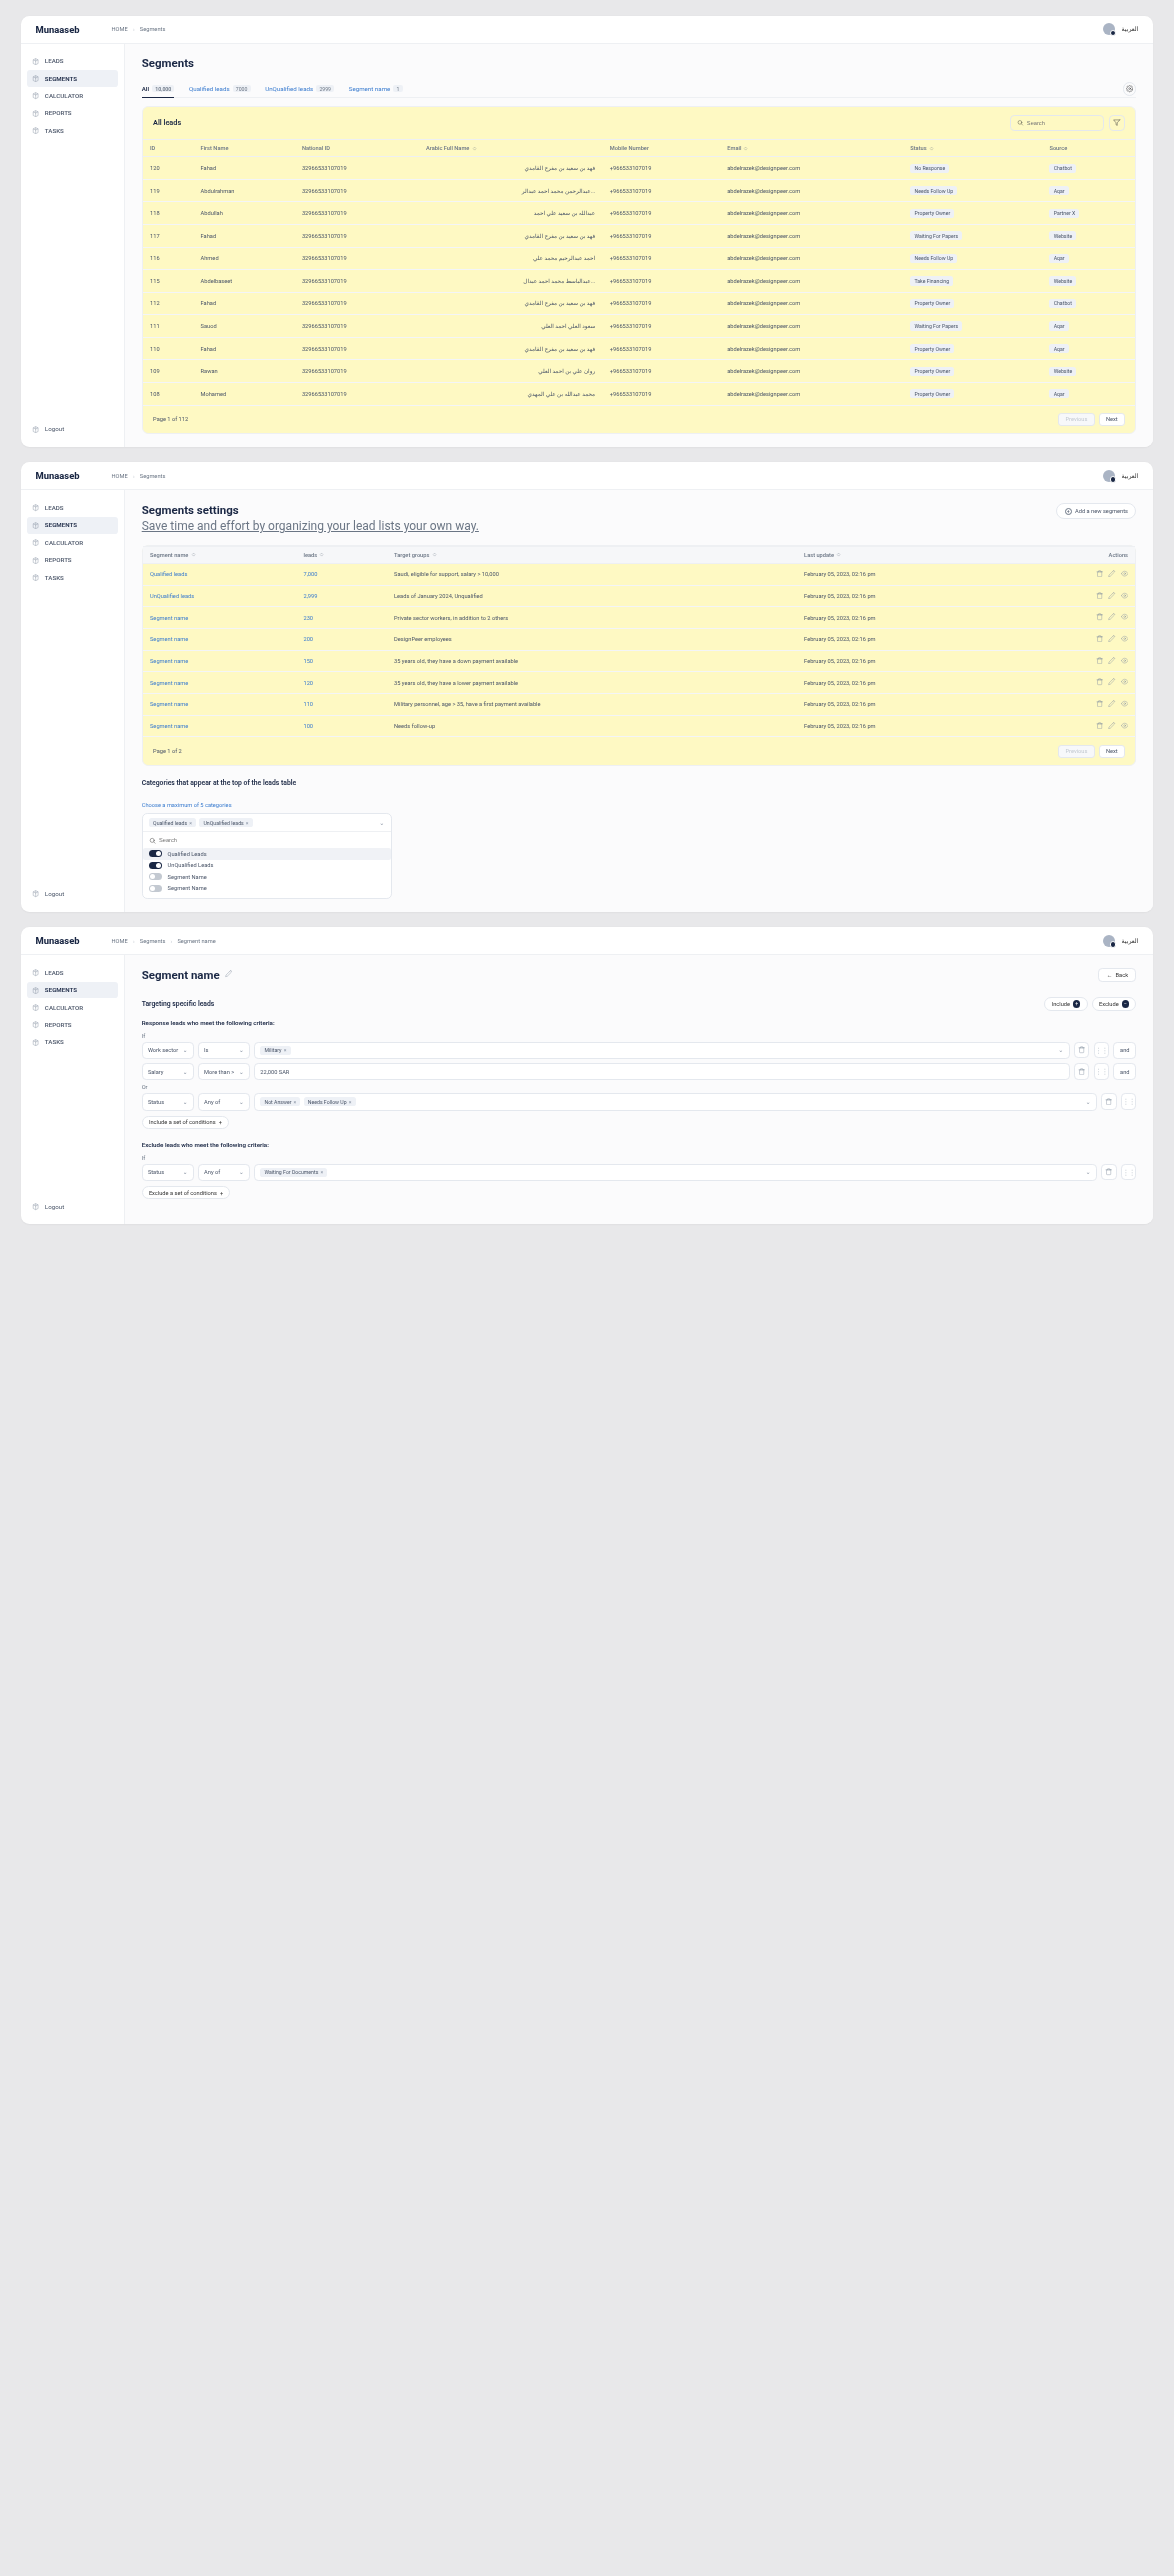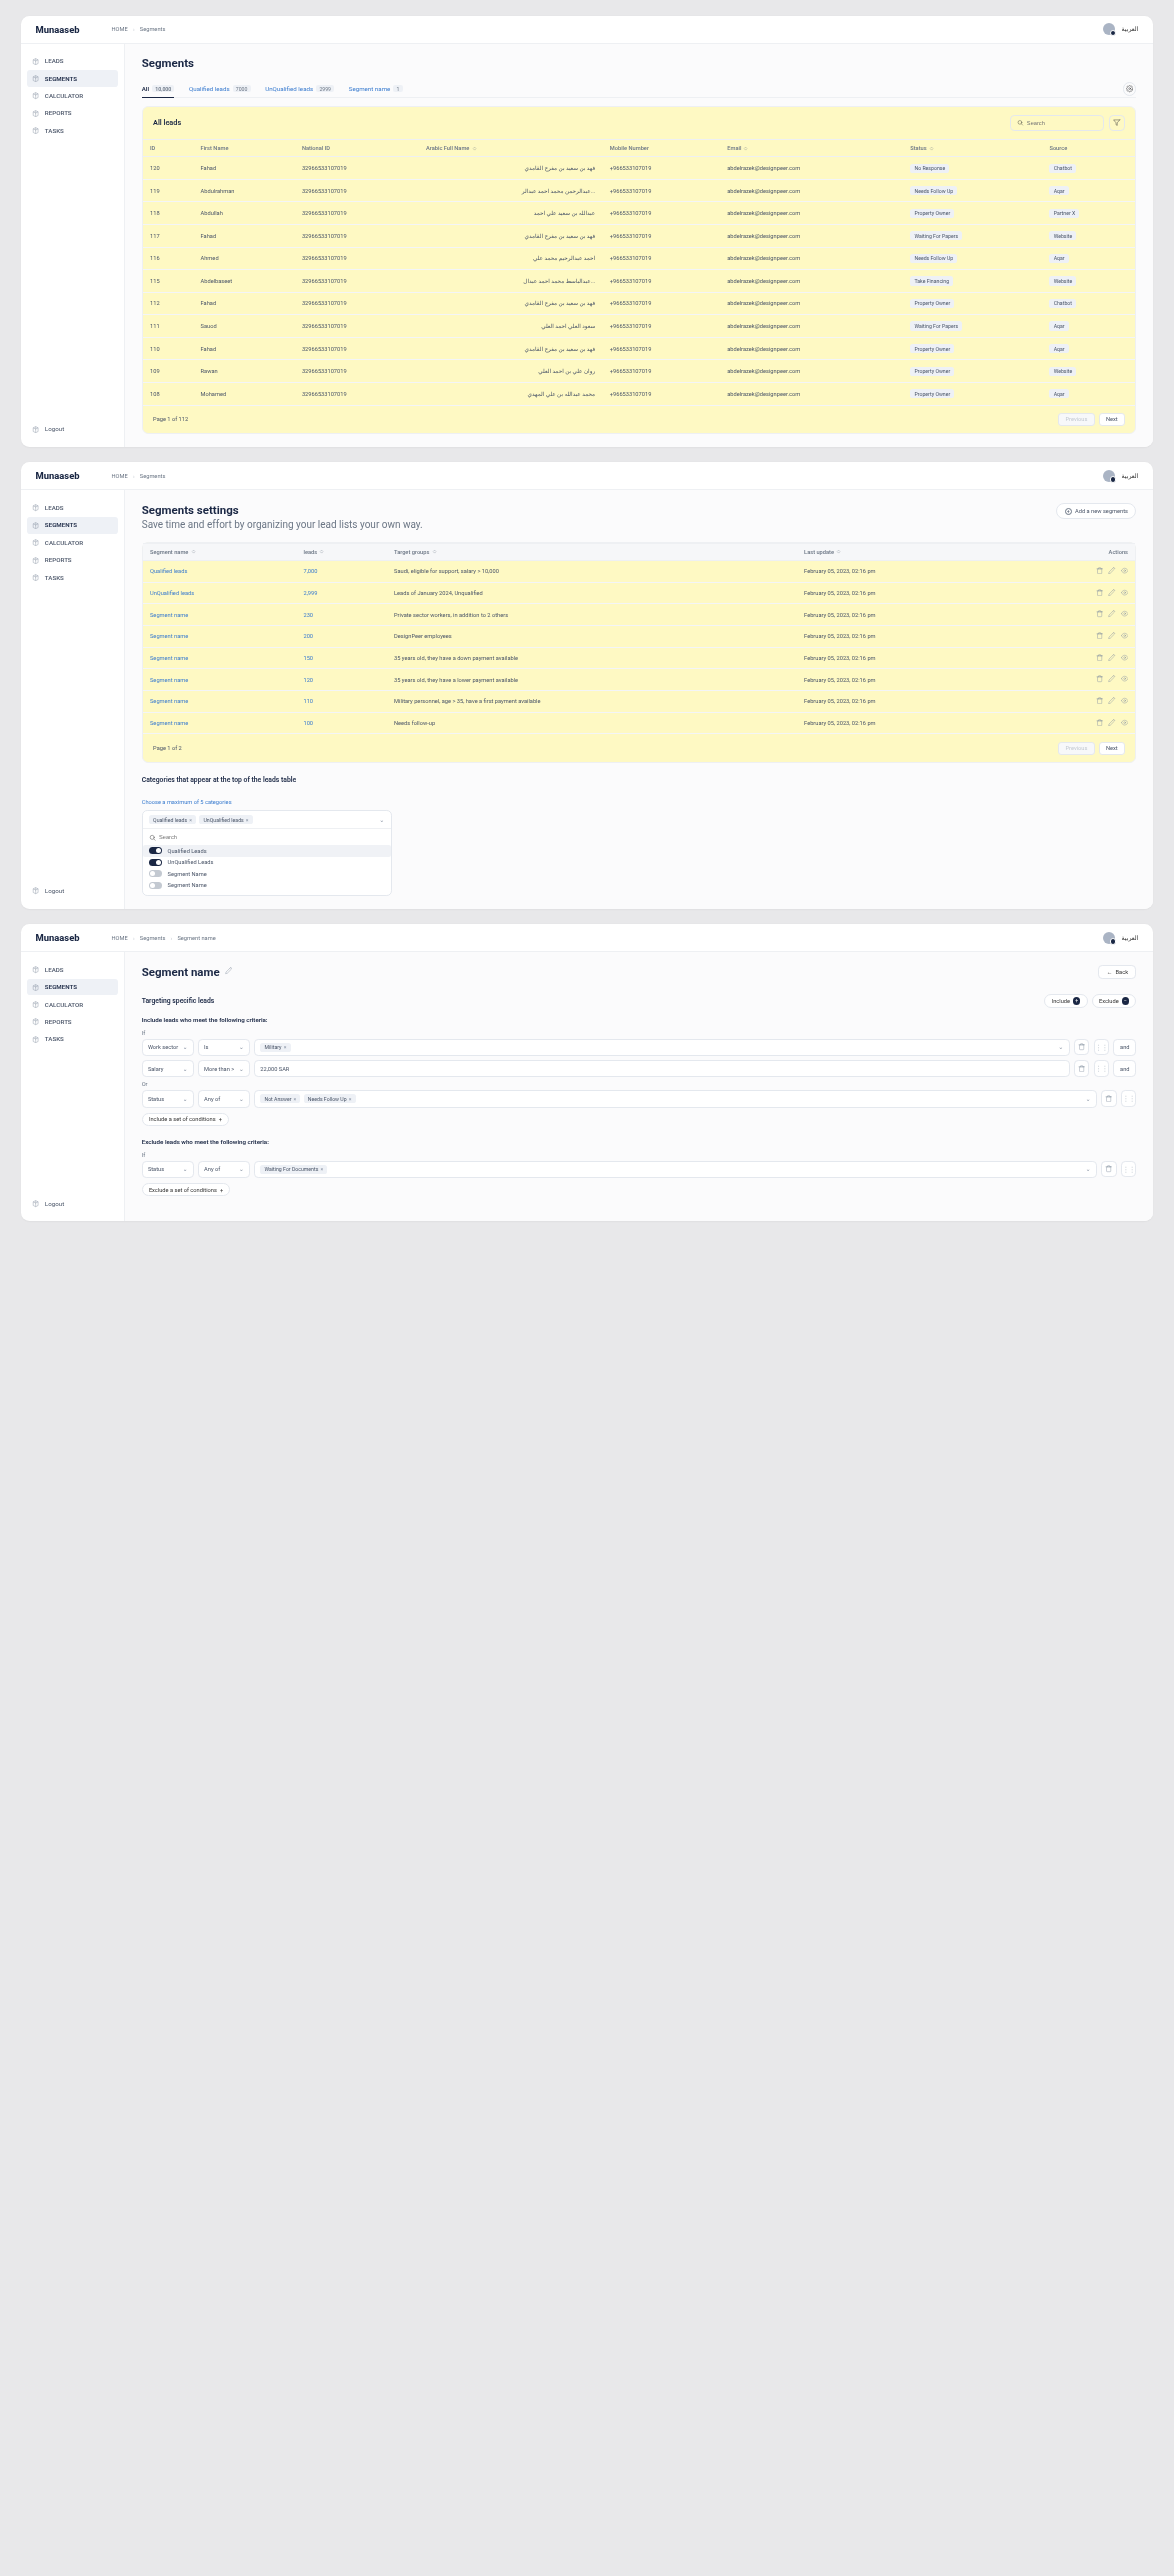--- a/index.html
+++ b/index.html
@@ -47,21 +47,21 @@
 .rtl-cell { direction: rtl; text-align: right; }
 .badge { display: inline-block; background: #eef1f6; color: #4a5568; padding: 1.6px 4.2px; border-radius: 2.6px; font-size: 5.2px; }
 .pagination { display: flex; align-items: center; justify-content: space-between; padding: 7.3px 10.4px; }
 .pag-info { font-size: 5.7px; color: #4a5568; }
 .pag-btns { display: flex; gap: 4.2px; }
 .btn { border: 0.5px solid #e4e8ee; background: #fff; padding: 2.6px 6.2px; border-radius: 3.1px; font-size: 5.7px; color: #4a5568; cursor: pointer; }
 .btn.disabled { color: #c3c9d1; background: #f7f8fa; cursor: not-allowed; }
 
 
 .page-head-row { display: flex; align-items: flex-start; justify-content: space-between; margin-bottom: 11.5px; }
-.subtitle { font-size: 10px; color: #6b7685; margin-top: 2.1px; }
+.subtitle { font-size: 12px; color: #6b7685; margin-top: 2.1px; text-decoration: underline; }
 .btn-outline { display: inline-flex; align-items: center; gap: 3.1px; border: 0.5px solid #e4e8ee; border-radius: 9.4px; padding: 3.6px 7.3px; font-size: 5.7px; color: #4a5568; cursor: pointer; background: #fff; }
 .plus-circle { width: 7.3px; height: 7.3px; border: 0.5px solid #6b7685; border-radius: 50%; display: inline-flex; align-items: center; justify-content: center; font-size: 5.2px; line-height: 1; }
 
 .seg-table thead th { text-align: left; padding: 5.2px 7.3px; color: #6b7685; font-weight: 500; background: #f6f7f9; border-top: 0.5px solid #eef0f3; border-bottom: 0.5px solid #eef0f3; font-size: 5.7px; }
 .seg-table tbody td { padding: 6.2px 7.3px; border-bottom: 0.5px solid #f3f5f8; font-size: 5.7px; color: #4a5568; }
 .link { color: #3a7ccf; cursor: pointer; }
 .actions-cell { display: flex; gap: 5.2px; justify-content: flex-end; }
 .icon-btn { cursor: pointer; color: #8a95a5; }
 
 .section-title { font-size: 6.8px; font-weight: 600; color: #1a2744; margin-top: 12.5px; margin-bottom: 15px; }
@@ -820,21 +820,21 @@
               <span class="dot">+</span>
             </div>
           <div class="pill-btn">
               <span>Exclude</span>
               <span class="dot">−</span>
             </div>
         </div>
       </div>
 
       <div class="criteria-block">
-        <div class="criteria-heading">Include leads who meet the following criteria:</div>
+        <div class="criteria-heading">Response leads who meet the following criteria:</div>
         <div class="if-label">If</div>
 
         <div class="cond-row">
           <div class="select-box">
               <span>Work sector</span>
               <span class="chev-down">⌄</span>
             </div>
           <div class="select-box">
               <span>Is</span>
               <span class="chev-down">⌄</span>

